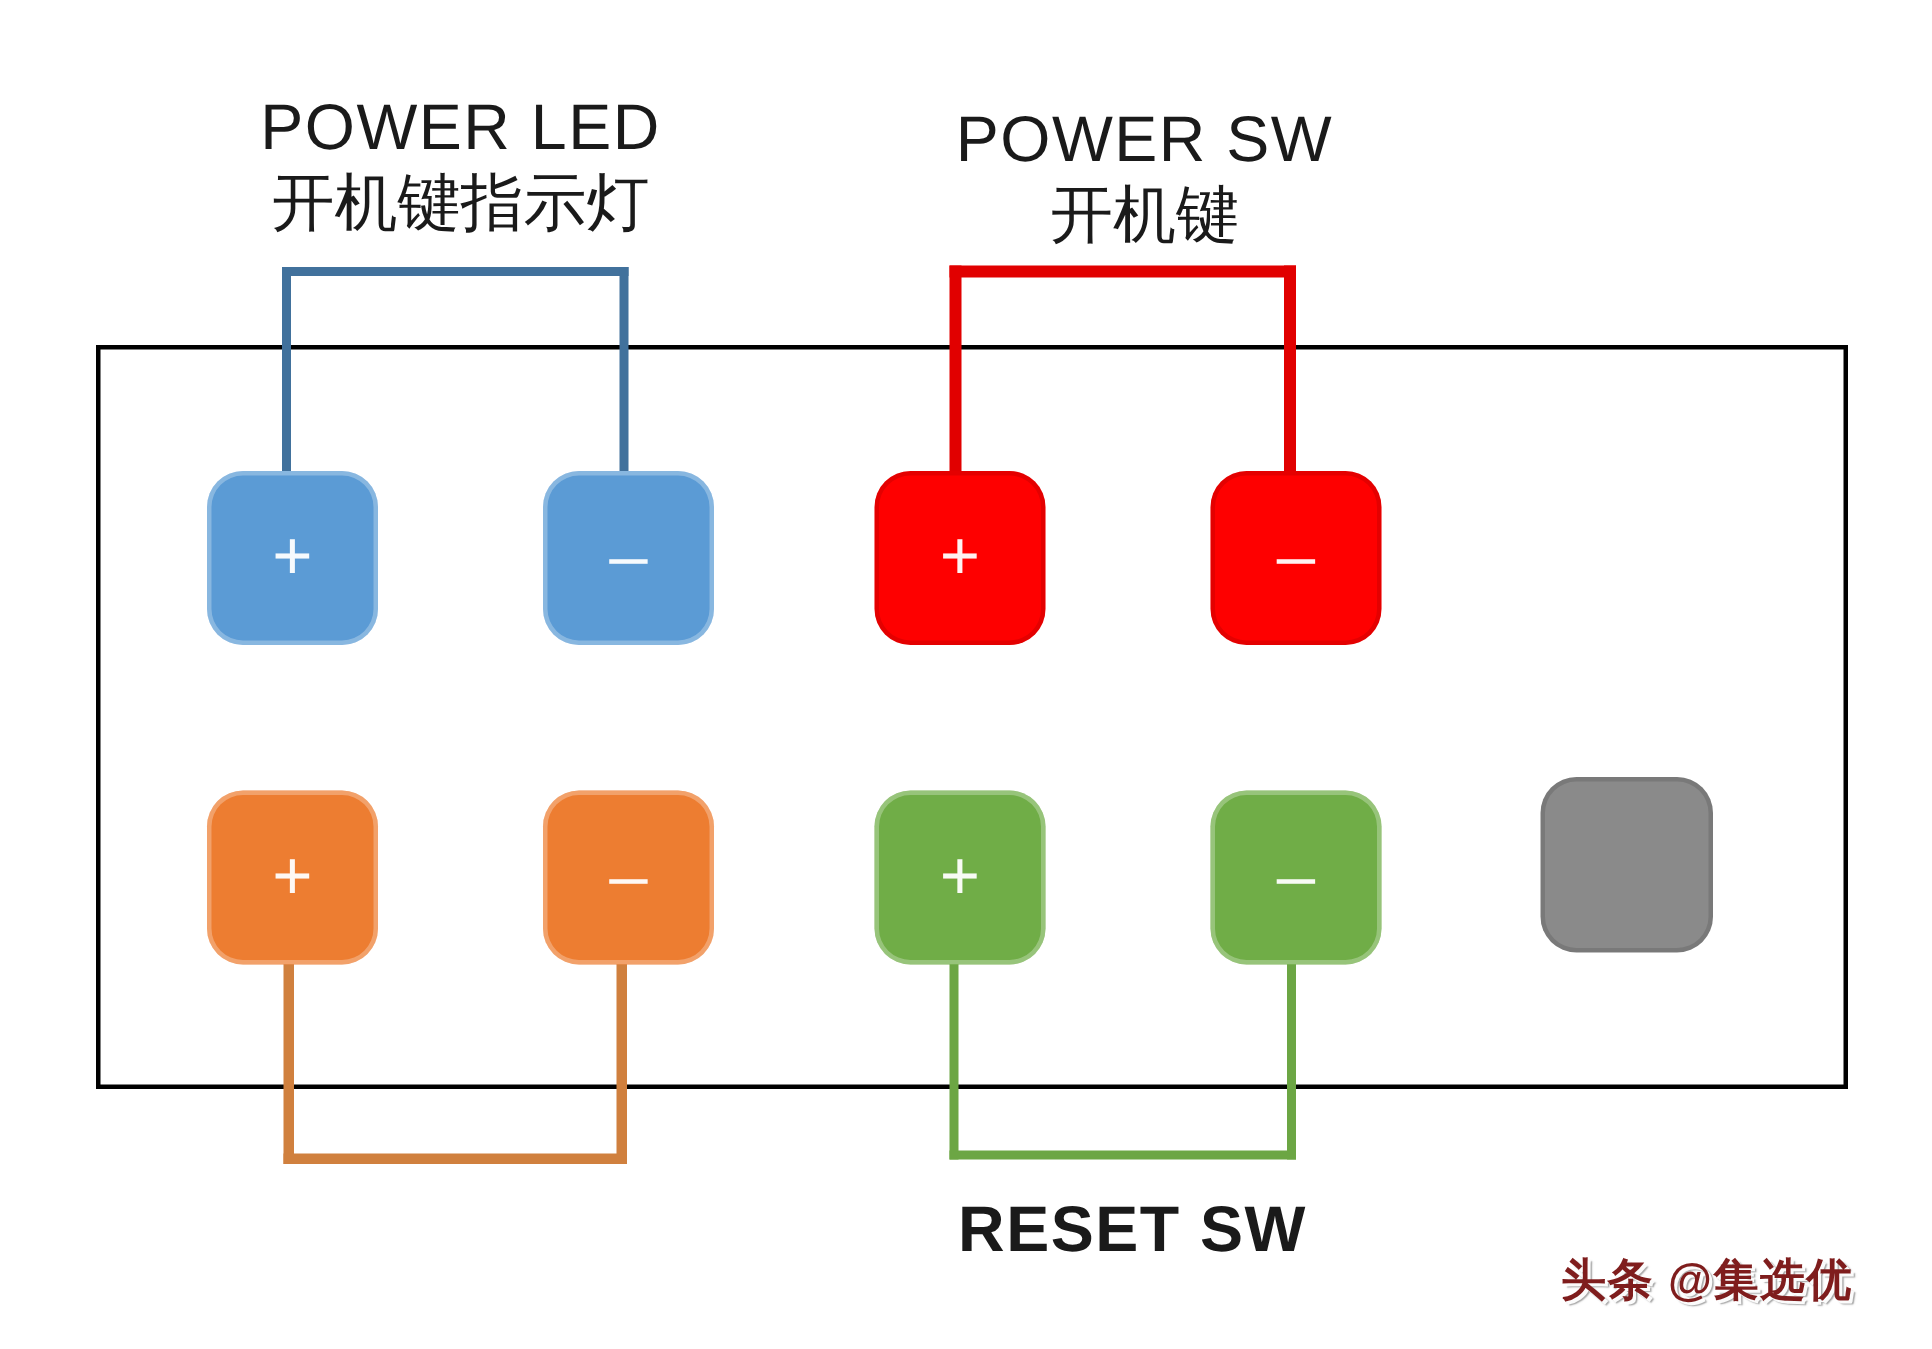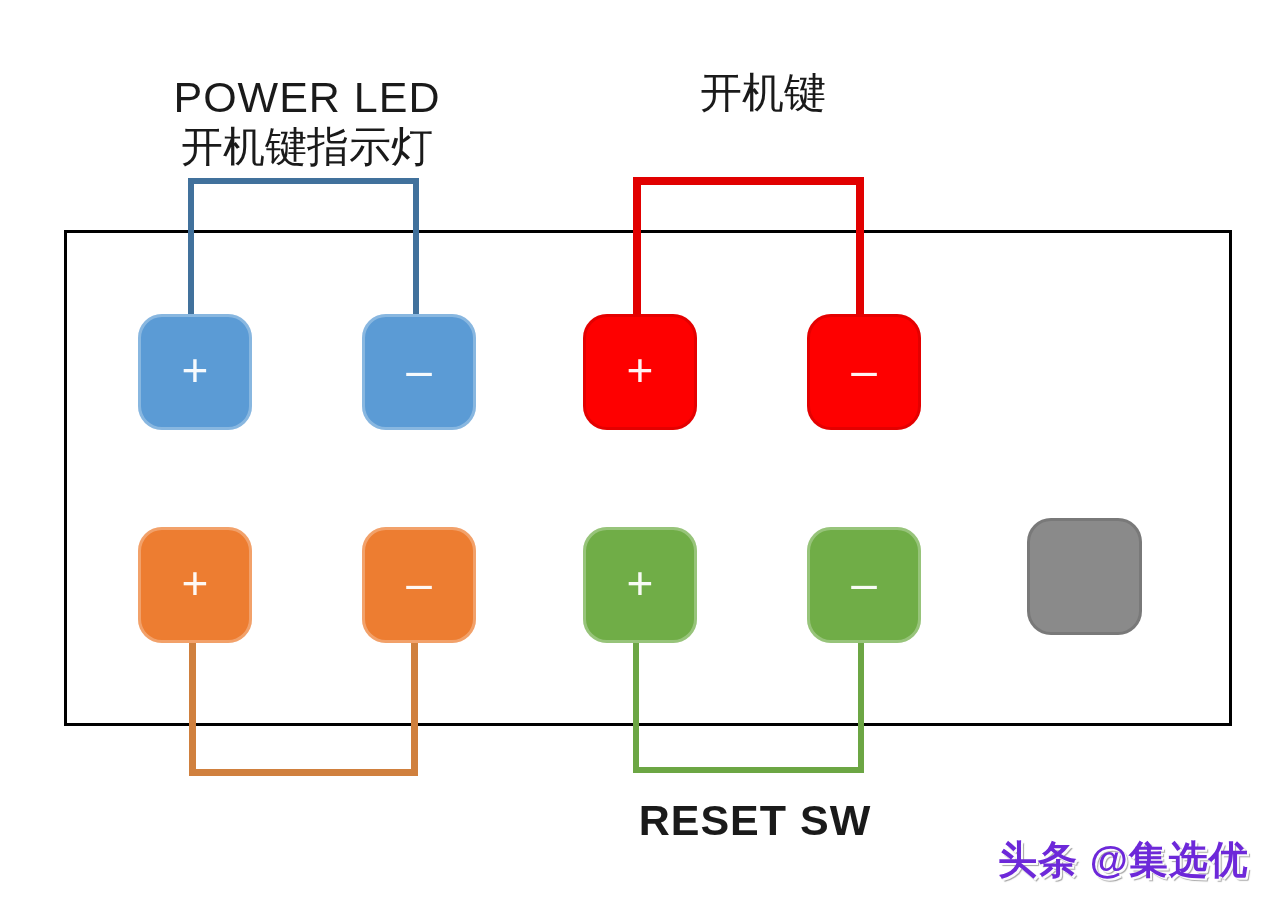--- a/index.html
+++ b/index.html
@@ -37,28 +37,28 @@
   .pin-unused{background:var(--unused,#8A8A8A);box-shadow:inset 0 0 0 3px rgba(0,0,0,.12);}
 
   .r1{top:314px;} .r2{top:527px;}
   .c1{left:138px;} .c2{left:362px;} .c3{left:583px;} .c4{left:807px;}
   .pin-unused{left:1027px;top:518px;width:115px;height:117px;}
 
   
   .conn-label{width:460px;text-align:center;color:#1a1a1a;z-index:4;}
   .lbl-en{font-size:43px;line-height:50px;letter-spacing:1px;}
   .lbl-zh{font-size:42px;line-height:50px;}
-  .lab-power-led{left:77px;top:72px;}
+  .lab-power-led{left:77px;top:60px;}
   .lab-power-sw{left:533px;top:68px;}
   .lab-hdd-led{left:75px;top:795px;}
   .lab-reset-sw{left:525px;top:795px;font-weight:bold;}
 
   
-  .watermark{left:998px;top:833px;width:280px;text-align:left;
-      font-size:39px;font-weight:bold;color:#6d28d9;letter-spacing:1px;
+  .watermark{left:998px;top:833px;width:280px;text-align:center;
+      font-size:30px;font-weight:bold;color:#7f1d1d;letter-spacing:1px;
       text-shadow:2px 2px 0 rgba(255,255,255,.95),3px 3px 1px rgba(90,90,90,.55);
       z-index:5;}
 </style>
 </head>
 <body>
 
 <div class="abs board"></div>
 
 <div class="abs conn-label lab-power-led">
   <div class="lbl-en">POWER LED</div>
@@ -66,20 +66,21 @@
 </div>
 <div class="abs bracket top bk-power-led"></div>
 <div class="abs pin pin-power-led r1 c1">
   <span class="sign">+</span>
 </div>
 <div class="abs pin pin-power-led r1 c2">
   <span class="sign">–</span>
 </div>
 
 <div class="abs conn-label lab-power-sw">
+  <div class="lbl-en">POWER SW</div>
   <div class="lbl-zh">开机键</div>
 </div>
 <div class="abs bracket top bk-power-sw"></div>
 <div class="abs pin pin-power-sw r1 c3">
   <span class="sign">+</span>
 </div>
 <div class="abs pin pin-power-sw r1 c4">
   <span class="sign">–</span>
 </div>
 

